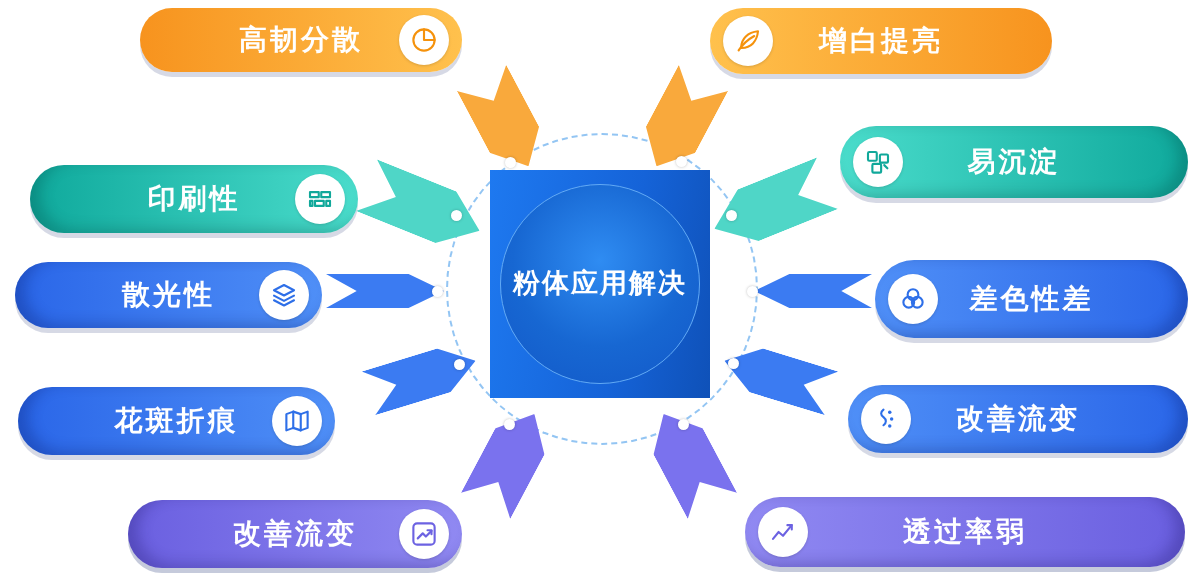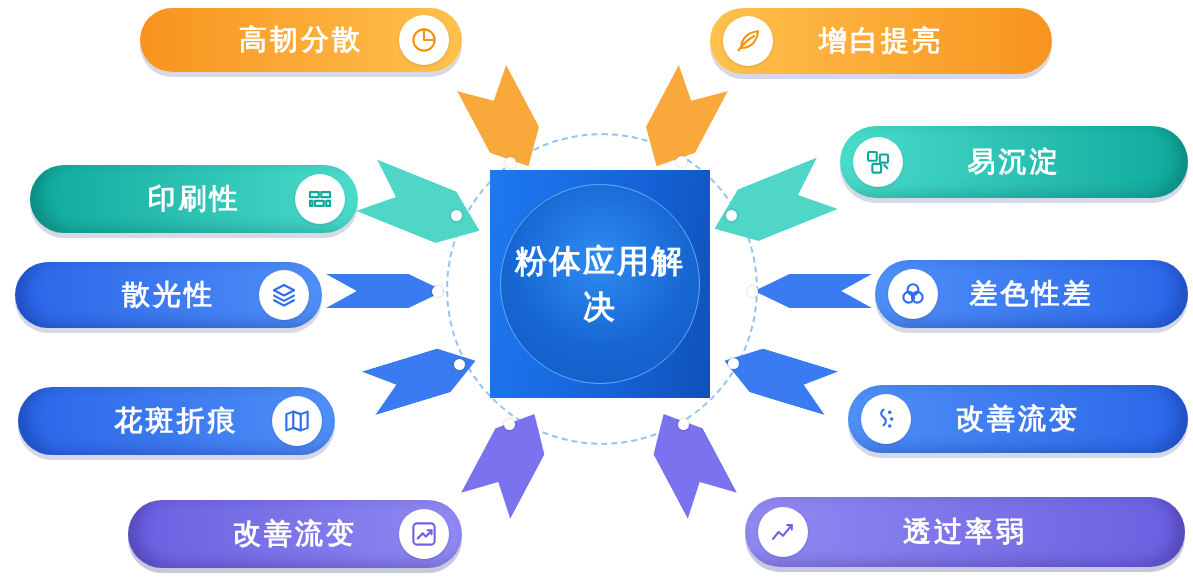--- a/index.html
+++ b/index.html
@@ -30,21 +30,21 @@
   .center-square{
     position:absolute;left:490px;top:170px;width:220px;height:228px;
     background:linear-gradient(100deg,#1E79F0 0%,#1563D8 60%,#0F51B8 100%);
     z-index:3;
   }
   .center-circle{
     position:absolute;left:10px;top:14px;width:198px;height:198px;border-radius:50%;
     background:radial-gradient(circle at 50% 38%,#2F8CF2 0%,#1767D2 55%,#1258C8 100%);
     border:1px solid #62AAF5;
     display:flex;flex-direction:column;align-items:center;justify-content:center;
-    color:#fff;font-weight:bold;font-size:32px;line-height:1.45;letter-spacing:2px;
+    color:#fff;font-weight:bold;font-size:27px;line-height:1.45;letter-spacing:2px;
     text-align:center;z-index:4;
   }
   
   .pill{
     position:absolute;border-radius:999px;display:flex;align-items:center;justify-content:center;
     z-index:5;box-shadow:0 5px 0 rgba(25,45,110,.18);
   }
   .pill.left.p-orange{background:linear-gradient(90deg,#F7931E 0%,#FFC14D 100%);}
   .pill.right.p-orange{background:linear-gradient(90deg,#FFC14D 0%,#F7931E 100%);}
   .pill.left.p-teal{background:linear-gradient(90deg,#0FA99C 0%,#4ADCCB 100%);box-shadow:inset 10px -4px 14px rgba(0,60,55,.25),0 5px 0 rgba(25,45,110,.18);margin-top:32px;}
@@ -175,21 +175,21 @@
       <svg viewBox="0 0 24 24">
           <rect x="4" y="4" width="7" height="7" rx="1"></rect>
           <rect x="13.5" y="6" width="6.5" height="6.5" rx="1"></rect>
           <rect x="7.5" y="13.5" width="7" height="7" rx="1"></rect>
           <path d="M17 14.5l2.5 2.5"></path>
         </svg>
     </span>
     <span class="pill-label">易沉淀</span>
   </div>
 
-  <div class="pill right p-blue" style="left:875px;top:260px;width:313px;height:68px;">
+  <div class="pill right p-blue" style="left:875px;top:260px;width:313px;height:78px;">
     <span class="icon-circle">
       <svg viewBox="0 0 24 24">
           <circle cx="12" cy="8.5" r="4.3"></circle>
           <circle cx="8.6" cy="14.6" r="4.3"></circle>
           <circle cx="15.4" cy="14.6" r="4.3"></circle>
         </svg>
     </span>
     <span class="pill-label">差色性差</span>
   </div>
 

